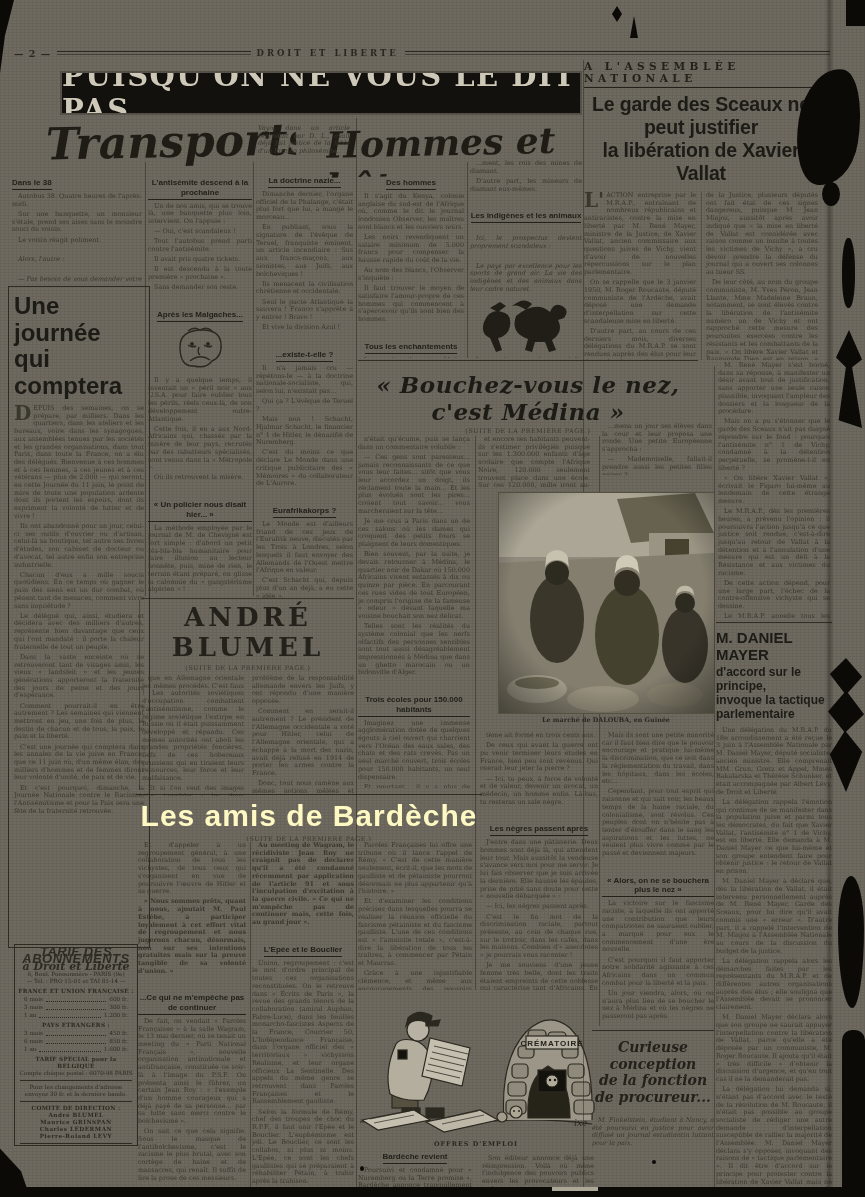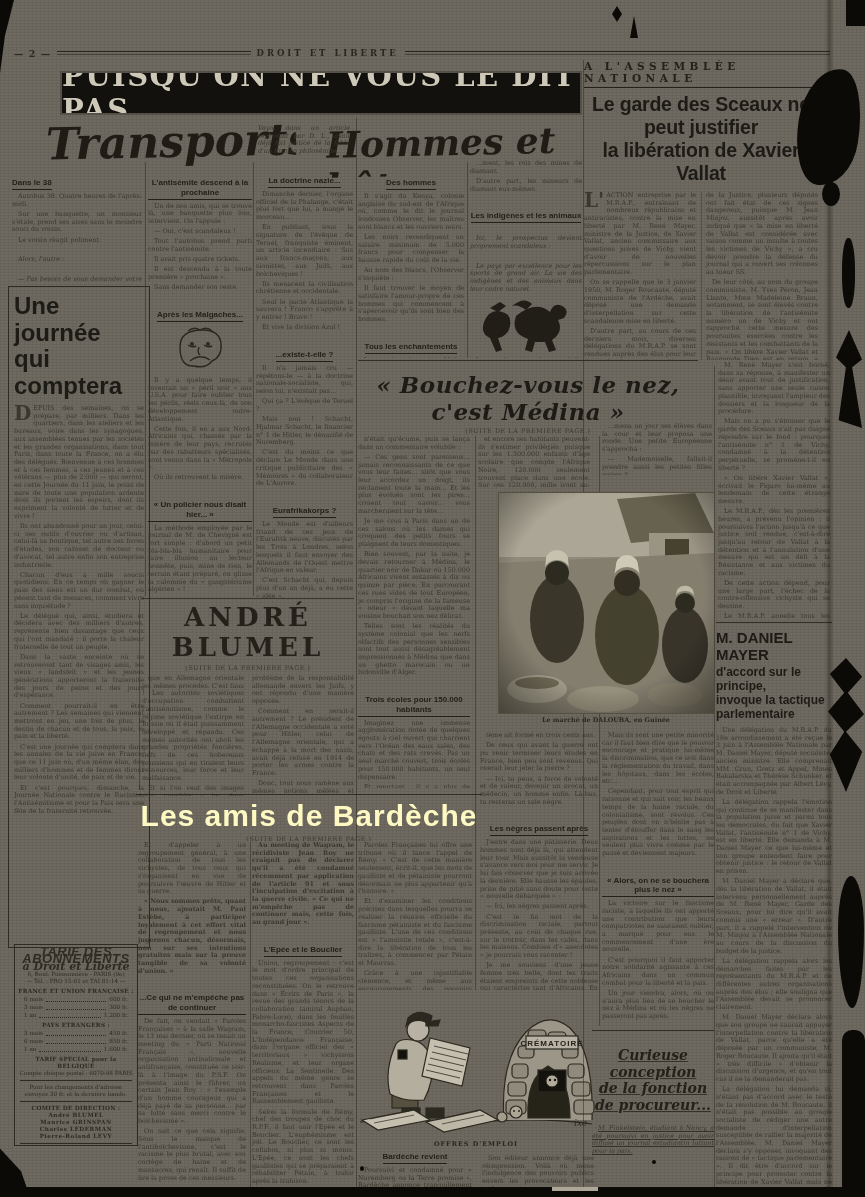--- a/index.html
+++ b/index.html
@@ -459,21 +459,21 @@
     <div class="body" style="margin-top:6px;height:490px;">
         <p>Une délégation du M.R.A.P. du 18e arrondissement a été reçue le 3 juin à l'Assemblée Nationale par M. Daniel Mayer, député socialiste, ancien ministre. Elle comprenait MM. Grun, Gretz et Appel, Mmes Bakalarska et Thérèse Schunker, et était accompagnée par Albert Lévy, de Droit et Liberté.</p>
         <p>La délégation rappela l'émotion qui continue de se manifester dans la population juive et parmi tous les démocrates, du fait que Xavier Vallat, l'antisémite n° 1 de Vichy, est en liberté. Elle demanda à M. Daniel Mayer ce que lui-même et son groupe entendent faire pour obtenir justice : le retour de Vallat en prison.</p>
         <p>M. Daniel Mayer a déclaré que, dès la libération de Vallat, il était intervenu personnellement auprès de M. René Mayer, Garde des Sceaux, pour lui dire qu'il avait commis une « erreur ». D'autre part, il a rappelé l'intervention de M. Minjoz à l'Assemblée Nationale au cours de la discussion du budget de la justice.</p>
         <p>La délégation rappela alors les démarches faites par les représentants du M.R.A.P. et de différentes autres organisations auprès des élus ; elle souligna que l'Assemblée devait se prononcer clairement.</p>
         <p>M. Daniel Mayer déclara alors que son groupe ne saurait appuyer l'interpellation contre la libération de Vallat, parce qu'elle a été déposée par un communiste, M. Roger Roucaute. Il ajouta qu'il était « très difficile » d'obtenir la discussion d'urgence, et qu'en tout cas il ne la demanderait pas.</p>
         <p>La délégation lui demanda si, n'étant pas d'accord avec le texte de la résolution de M. Roucaute, il n'était pas possible au groupe socialiste de rédiger une autre demande d'interpellation susceptible de rallier la majorité de l'Assemblée. M. Daniel Mayer déclara s'y opposer, invoquant des raisons de « tactique parlementaire ». Il dit être d'accord sur le principe pour protester contre la libération de Xavier Vallat mais ne se prononça pas pour la continuation de l'action menée sur le plan parlementaire, afin d'obtenir l'annulation de cette mesure provocatrice et dangereuse.</p>
       </div>
   </div>
 
-  <div class="abs" style="left:592px;top:1030px;width:122px;height:118px;border-top:1px solid rgba(35,31,22,.8);padding-top:16px;text-decoration:underline;">
+  <div class="abs" style="left:592px;top:1030px;width:122px;height:118px;border-top:1px solid rgba(35,31,22,.8);padding-top:8px;">
     <div class="proc-title preline">Curieuse conception
 de la fonction
 de procureur...</div>
     <div class="body it" style="margin-top:3px;">
         <p>M. Finkelstein, étudiant à Nancy, a été poursuivi en justice pour avoir diffusé un journal estudiantin luttant pour la paix.</p>
         <p>Lors du procès, le procureur s'est livré à une grossière diversion antisémite, raciste, en mettant en cause les origines juives de M. Finkelstein.</p>
       </div>
   </div>
 
   <div class="abs tarif" style="left:14px;top:944px;width:116px;height:194px;">

